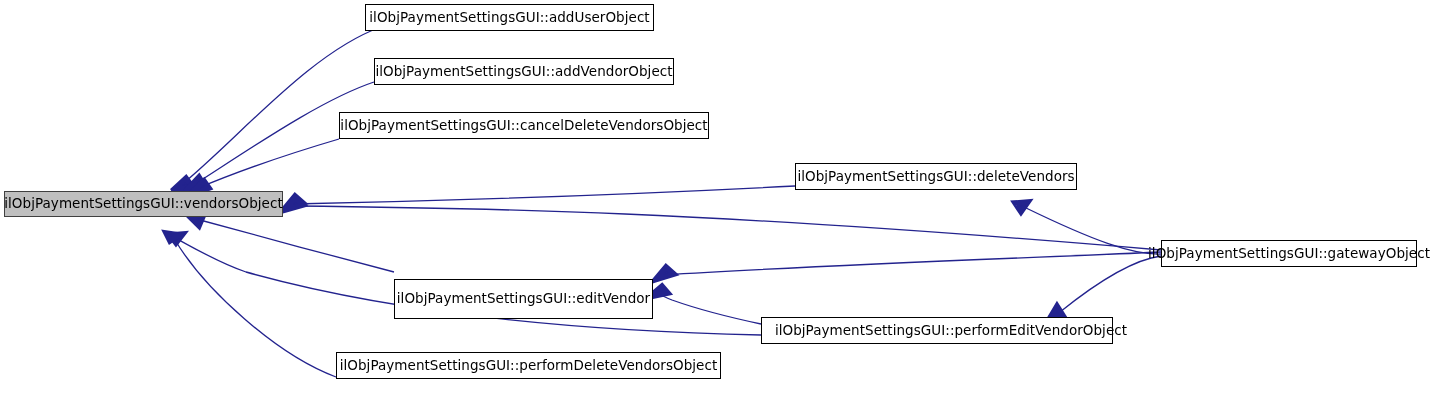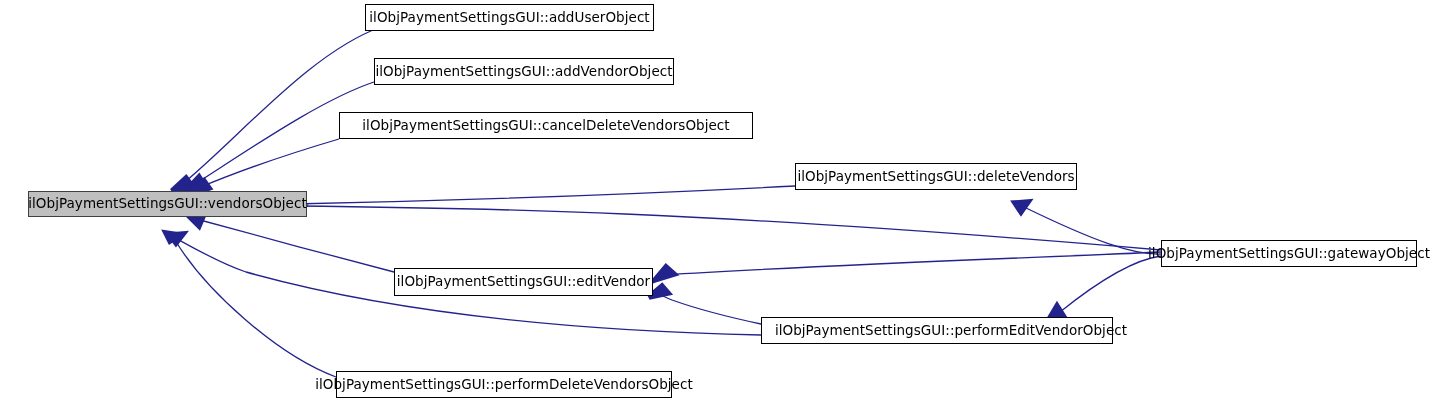--- a/index.html
+++ b/index.html
@@ -20,21 +20,20 @@
     white-space:nowrap;
     color:#000000;
     font-size:13.5px;
     line-height:1;
     letter-spacing:0.05px;
     z-index:5;
   }
   .node.highlight{
     background:#bfbfbf;
     border:1px solid #404040;
-    margin-left:24px;
   }
   .node .label{
     pointer-events:none;
     padding:0 7px;
   }
 </style>
 </head>
 <body>
 
 <div id="canvas">
@@ -67,32 +66,32 @@
   <div id="nodes">
       <div class="node highlight" style="left: 4px; top: 191px; width: 279px; height: 26px;">
         <span class="label">ilObjPaymentSettingsGUI::vendorsObject</span>
       </div>
       <div class="node" style="left: 365px; top: 4px; width: 289px; height: 27px;">
         <span class="label">ilObjPaymentSettingsGUI::addUserObject</span>
       </div>
       <div class="node" style="left: 374px; top: 58px; width: 300px; height: 27px; align-items: center;">
         <span class="label">ilObjPaymentSettingsGUI::addVendorObject</span>
       </div>
-      <div class="node" style="left: 339px; top: 112px; width: 414px; height: 27px;">
+      <div class="node" style="left: 339px; top: 112px; width: 370px; height: 27px;">
         <span class="label">ilObjPaymentSettingsGUI::cancelDeleteVendorsObject</span>
       </div>
       <div class="node" style="left: 795px; top: 163px; width: 282px; height: 27px;">
         <span class="label">ilObjPaymentSettingsGUI::deleteVendors</span>
       </div>
       <div class="node" style="left: 1161px; top: 240px; width: 256px; height: 27px;">
         <span class="label">ilObjPaymentSettingsGUI::gatewayObject</span>
       </div>
-      <div class="node" style="left: 394px; top: 268px; width: 259px; height: 28px;">
+      <div class="node" style="left: 394px; top: 279px; width: 259px; height: 40px;">
         <span class="label">ilObjPaymentSettingsGUI::editVendor</span>
       </div>
       <div class="node" style="left: 761px; top: 317px; width: 352px; height: 27px; padding-left: 28px;">
         <span class="label">ilObjPaymentSettingsGUI::performEditVendorObject</span>
       </div>
-      <div class="node" style="left: 336px; top: 371px; width: 336px; height: 27px;">
+      <div class="node" style="left: 336px; top: 352px; width: 385px; height: 27px;">
         <span class="label">ilObjPaymentSettingsGUI::performDeleteVendorsObject</span>
       </div>
     </div>
 </div>
 
 </body></html>

